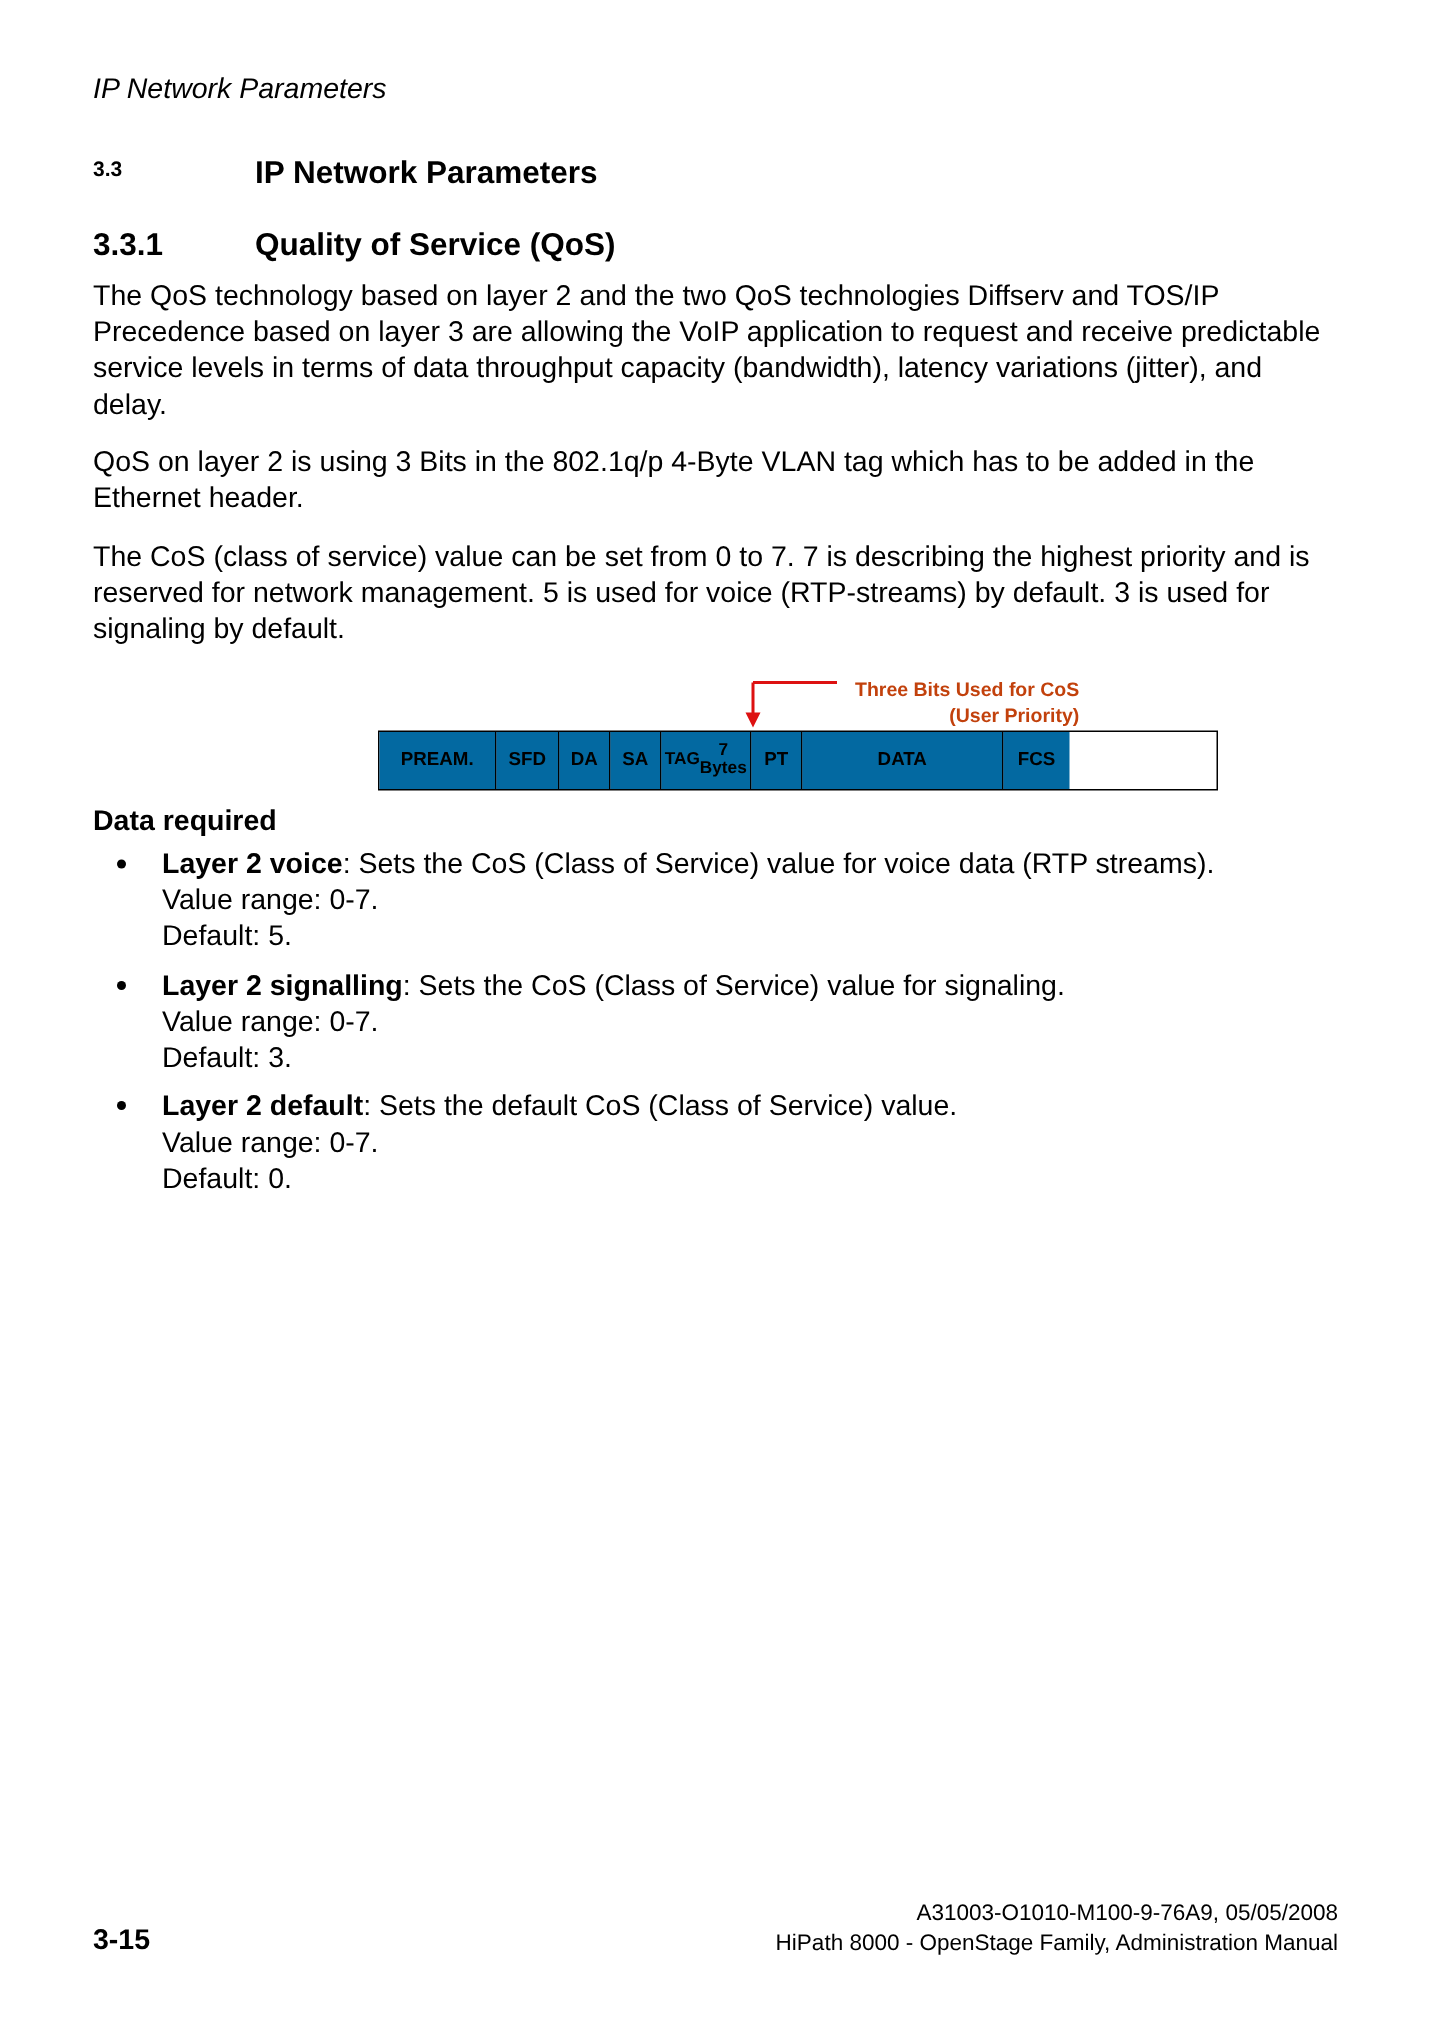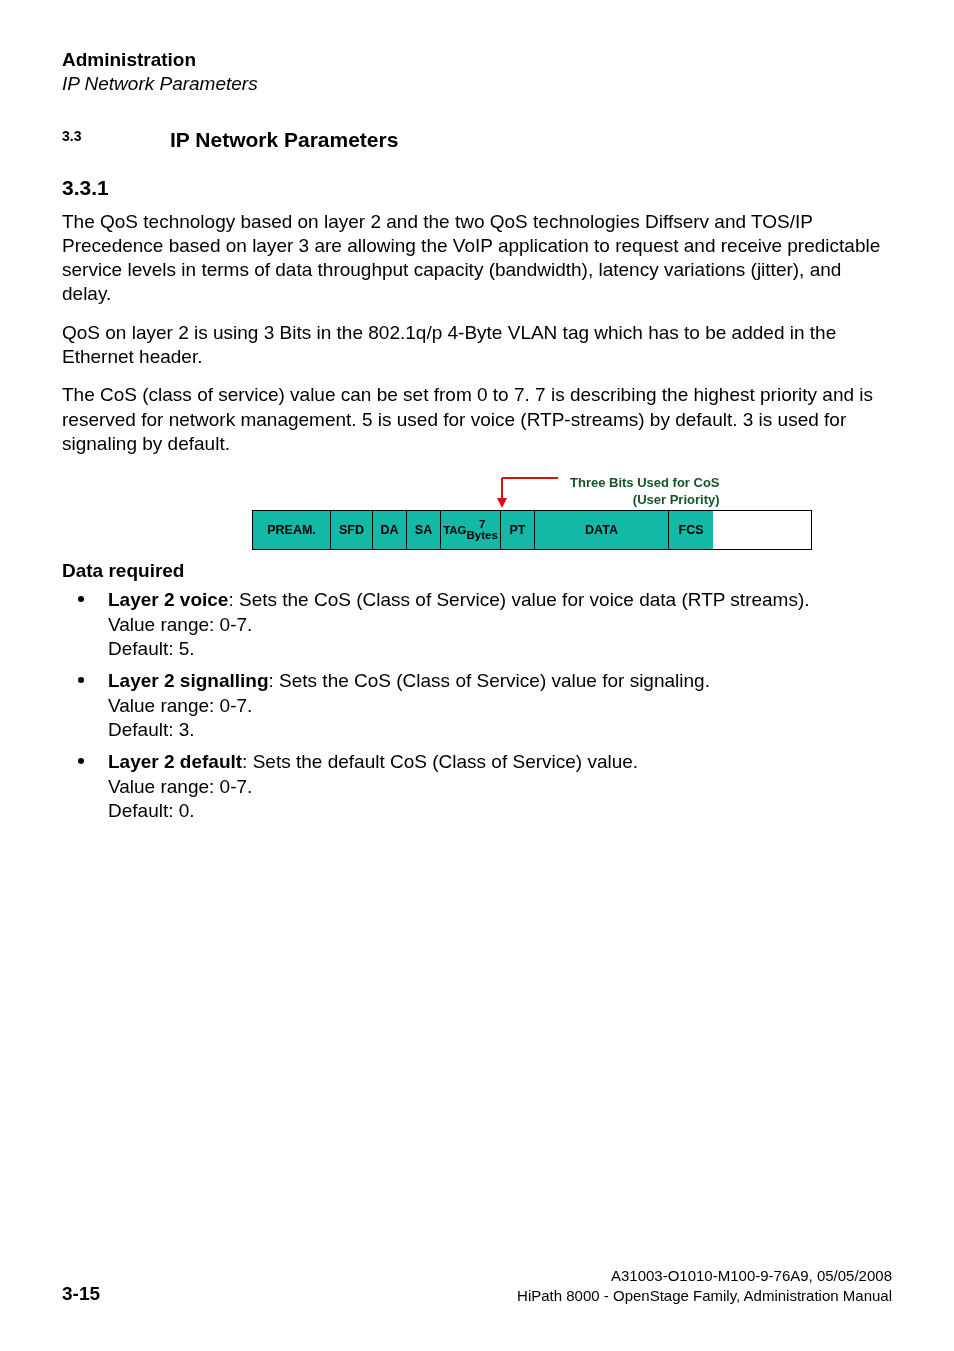--- a/index.html
+++ b/index.html
@@ -86,31 +86,31 @@
   }
   .cos-bracket {
     flex: 0 0 auto;
     margin-right: 8px;
   }
   .cos-text {
     font-size: 13px;
     font-weight: bold;
     line-height: 1.15;
     text-align: right;
-    color: #14532d;
+    color: #c2410c;
     margin-bottom: 2px;
   }
   .frame-table {
     display: flex;
     border: 1px solid #000;
     height: 38px;
   }
   .cell {
     border-right: 1px solid #000;
-    background: #14b8a6;
+    background: #0369a1;
     display: flex;
     align-items: center;
     justify-content: center;
     font-size: 12.5px;
     font-weight: bold;
     color: #000;
     box-sizing: border-box;
     padding: 0 6px;
     text-align: center;
     line-height: 1.0;
@@ -138,31 +138,31 @@
   }
   .footer-left { font-weight: bold; font-size: 19px; }
   .footer-right { text-align: right; line-height: 1.3; }
 </style>
 </head>
 <body>
 
 <div class="page">
 
   <div class="header-block">
-    <div class="hdr-bold">Administration</div>
     <div class="hdr-italic">IP Network Parameters</div>
   </div>
 
   <div class="h2-row">
     <div class="h2-num">3.3</div>
     <div class="h2-title">IP Network Parameters</div>
   </div>
 
   <div class="h3-row" style="margin-top:24px;">
     <div class="h3-num">3.3.1</div>
+    <div class="h3-title">Quality of Service (QoS)</div>
   </div>
 
   <p class="body-p">The QoS technology based on layer 2 and the two QoS technologies Diffserv and TOS/IP Precedence based on layer 3 are allowing the VoIP application to request and receive predictable service levels in terms of data throughput capacity (bandwidth), latency variations (jitter), and delay.</p>
 
 
   <p class="body-p">QoS on layer 2 is using 3 Bits in the 802.1q/p 4-Byte VLAN tag which has to be added in the Ethernet header.</p>
   <p class="body-p">The CoS (class of service) value can be set from 0 to 7. 7 is describing the highest priority and is reserved for network management. 5 is used for voice (RTP-streams) by default. 3 is used for signaling by default.</p>
 
   <div class="diagram-wrap">
     <div class="cos-label-row">

